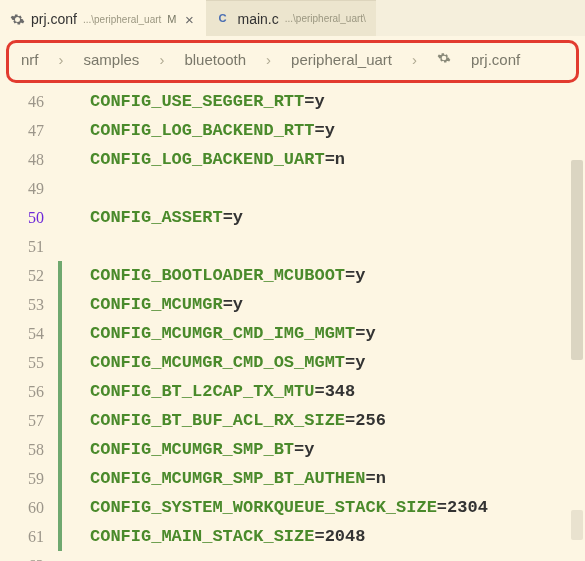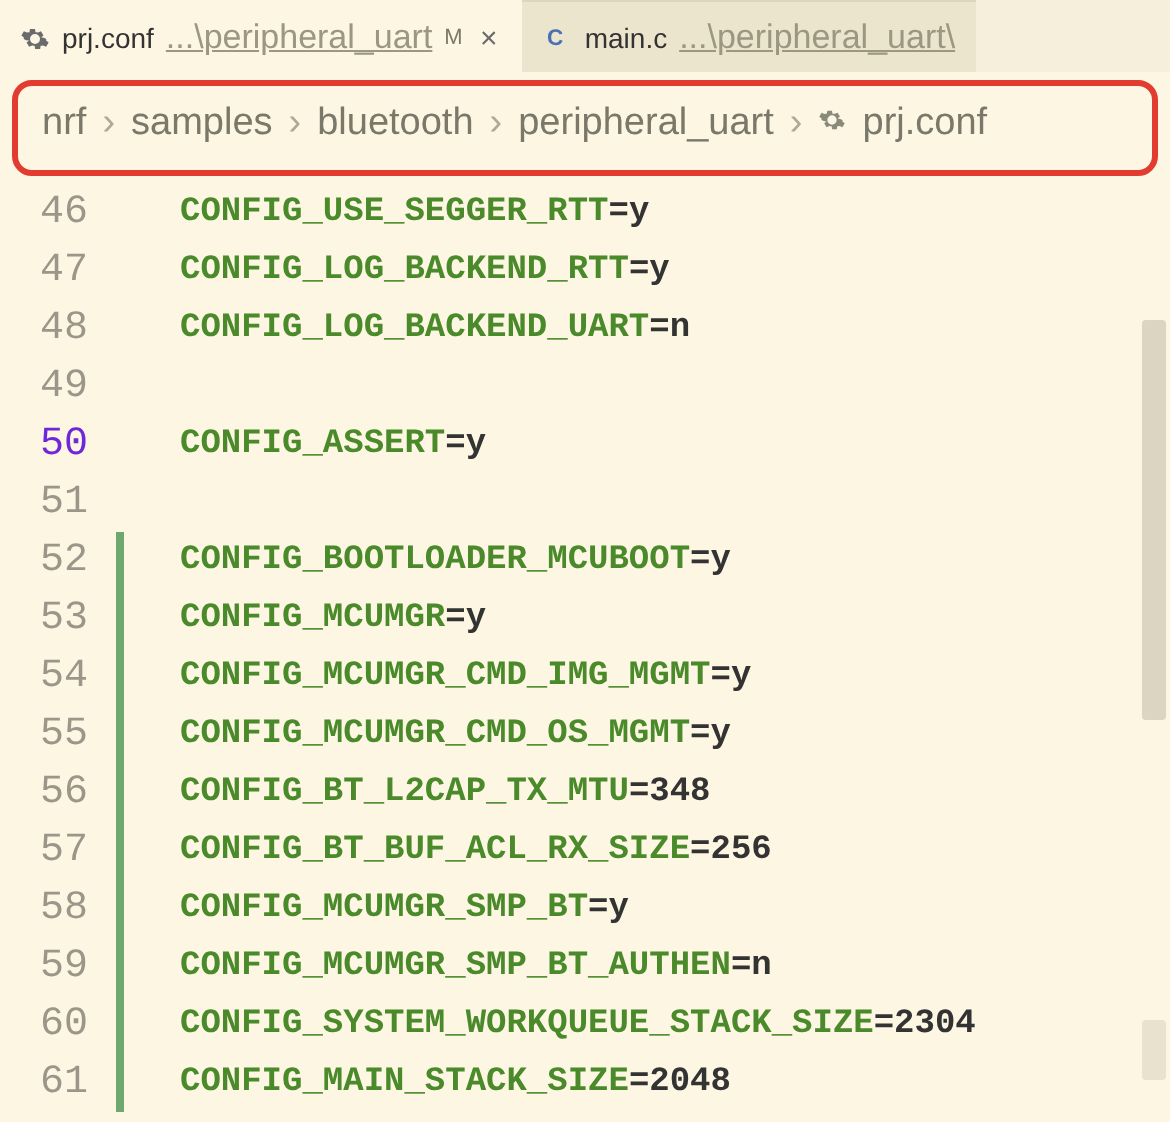--- a/index.html
+++ b/index.html
@@ -30,41 +30,41 @@
   .tab.active {
     background: #fdf6e3;
     border-top: 2px solid #fdf6e3;
   }
   .tab.inactive {
     background: #ece5ce;
     color: #6b6b6b;
   }
   .tab .title { color: #333; }
   .tab.inactive .title { color: #333; }
-  .tab .subtitle { color: #9b9781; font-size: 17px; text-decoration: underline; }
+  .tab .subtitle { color: #9b9781; font-size: 10px; }
   .tab .mod { font-size: 11px; color: #7a7a66; }
   .tab-close {
     width: 14px; height: 14px;
     display: flex; align-items: center; justify-content: center;
     font-size: 15px; color: #6b6b6b;
     cursor: pointer;
   }
   .gear-icon svg, .c-icon svg { display:block; }
   .breadcrumb-wrap {
     border: 3px solid #e23b2f;
     border-radius: 10px;
     margin: 4px 6px 0 6px;
     padding: 2px 0 6px 0;
   }
   .breadcrumb {
     display: flex;
     align-items: center;
-    gap: 8px;
+    gap: 20px;
     font-family: "Segoe UI", sans-serif;
-    font-size: 19px;
+    font-size: 15px;
     padding: 6px 12px;
     color: #8a8a7a;
     flex-wrap: wrap;
   }
   .breadcrumb .crumb { color: #7a786a; cursor: pointer; }
   .breadcrumb .sep { color: #b0aa92; }
   .breadcrumb .gear-small svg { width:14px; height:14px; }
   .editor {
     padding-top: 4px;
     font-size: 17px;
@@ -73,23 +73,24 @@
   .line {
     display: flex;
     align-items: stretch;
     height: 29px;
   }
   .gutter {
     width: 58px;
     text-align: right;
     padding-right: 14px;
     color: #9c968a;
-    font-size: 20px;
+    font-size: 16px;
     user-select: none;
     position: relative;
+    font-family: Liberation Serif, serif;
   }
   .gutter.active { color: #6d28d9; font-weight: 500; }
   .change-bar {
     width: 4px;
     background: transparent;
     margin-right: 28px;
   }
   .change-bar.mod { background: #6fa86f; }
   .code { white-space: pre; font-weight: bold; }
   .key { color: #4a8a2b; }

